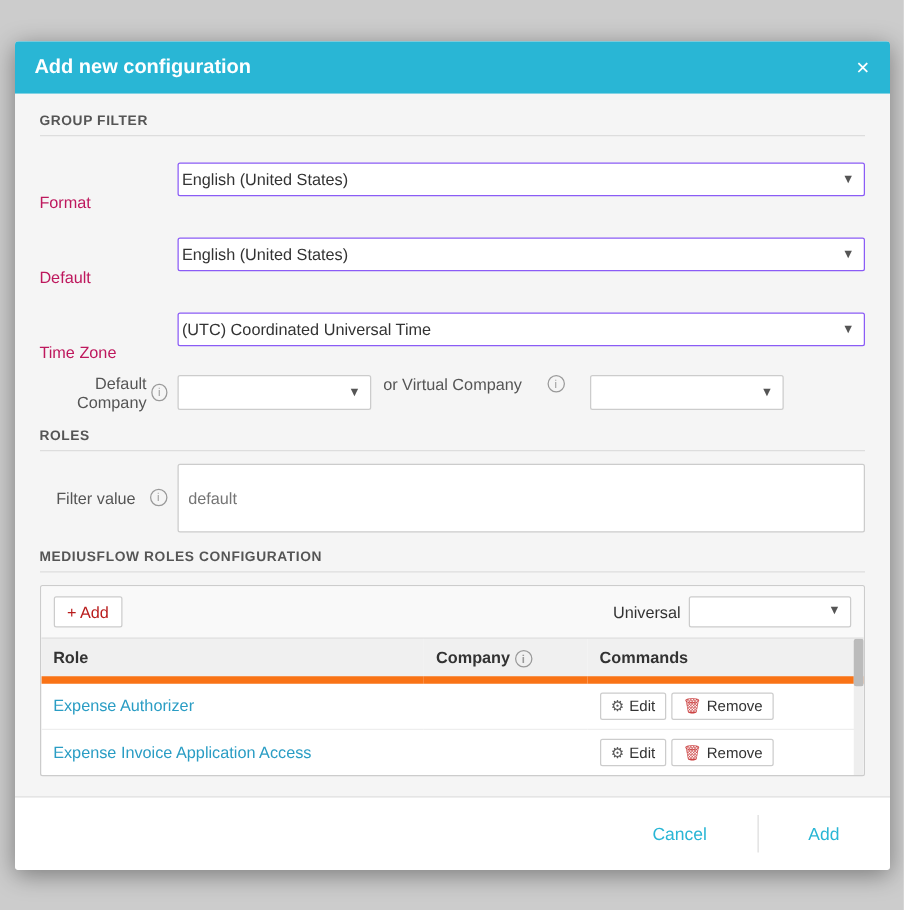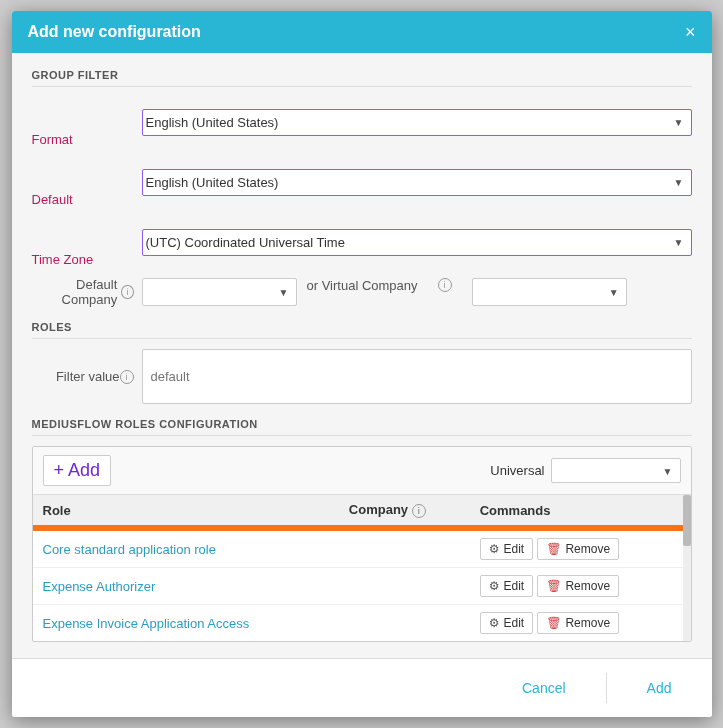--- a/index.html
+++ b/index.html
@@ -189,21 +189,21 @@
     .filter-label {
       width: 110px;
       text-align: right;
       padding-right: 8px;
       color: #555;
       font-size: 13px;
       flex-shrink: 0;
       display: flex;
       align-items: center;
       justify-content: flex-end;
-      gap: 0;
+      gap: 11px;
     }
     .filter-input {
       flex: 1;
       border: 1px solid #ccc;
       background: white;
       padding: 19px 8px;
       border-radius: 2px;
       font-size: 13px;
       color: #aaa;
     }
@@ -226,22 +226,22 @@
     }
     .add-button {
       display: flex;
       align-items: center;
       gap: 4px;
       background: white;
       border: 1px solid #ccc;
       padding: 4px 10px;
       border-radius: 2px;
       cursor: pointer;
-      font-size: 18px;
-      color: #6d28d9;
+      font-size: 13px;
+      color: #b91c1c;
     }
     .overwrite-row {
       display: flex;
       align-items: center;
       gap: 6px;
     }
     .overwrite-label {
       font-size: 13px;
       color: #333;
     }
@@ -462,25 +462,20 @@
             <thead>
               <tr>
                 <th>Role</th>
                 <th>
                   Company <span class="info-icon">i</span>
                 </th>
                 <th>Commands</th>
               </tr>
             </thead>
             <tbody id="roles-tbody">
-            <tr>
-                  <td>Core standard application role</td>
-                  <td class="company-cell"></td>
-                  <td class="commands-cell"><button class="cmd-btn"><span class="gear-icon">⚙</span> Edit</button><button class="cmd-btn"><span class="trash-icon">🗑</span> Remove</button></td>
-                </tr>
                 <tr>
                   <td>Expense Authorizer</td>
                   <td class="company-cell"></td>
                   <td class="commands-cell"><button class="cmd-btn"><span class="gear-icon">⚙</span> Edit</button><button class="cmd-btn"><span class="trash-icon">🗑</span> Remove</button></td>
                 </tr>
                 <tr>
                   <td>Expense Invoice Application Access</td>
                   <td class="company-cell"></td>
                   <td class="commands-cell"><button class="cmd-btn"><span class="gear-icon">⚙</span> Edit</button><button class="cmd-btn"><span class="trash-icon">🗑</span> Remove</button></td>
                 </tr>

